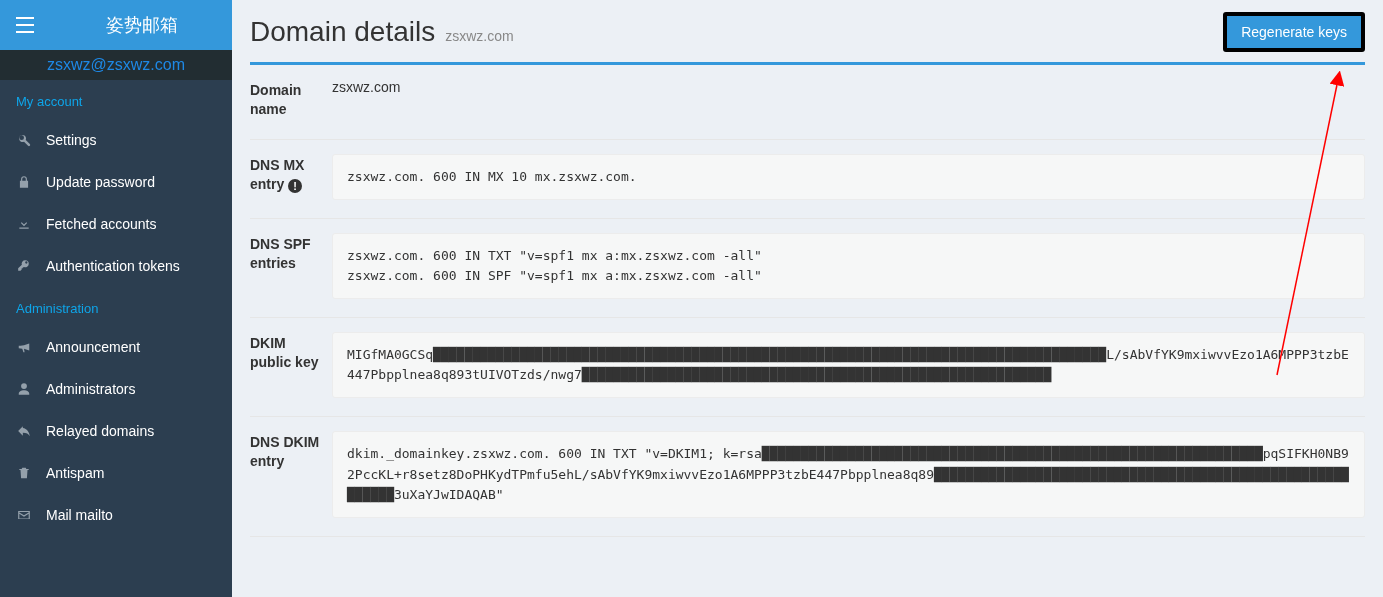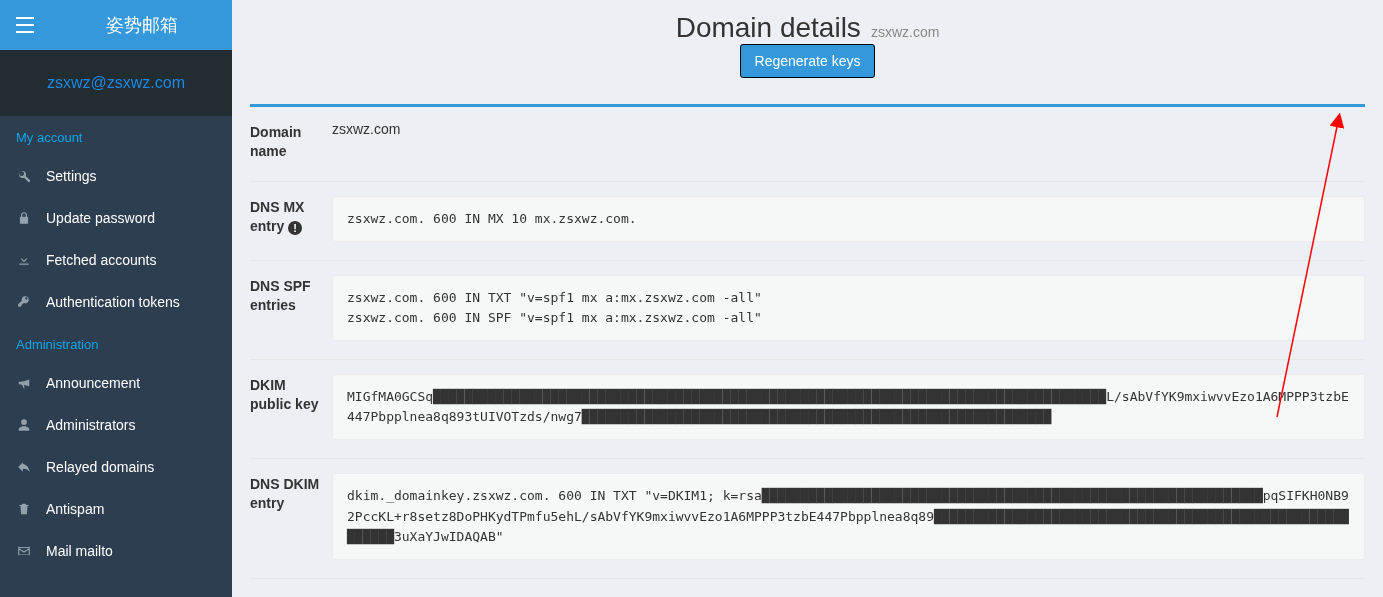--- a/index.html
+++ b/index.html
@@ -41,21 +41,21 @@
     .hamburger span {
       display: block;
       height: 2px;
       width: 18px;
       background: #fff;
     }
     .brand { flex: 1; text-align: center; font-size: 18px; font-weight: 300; }
     .user-row {
       background: #222d32;
       color: #1e88e5;
-      padding: 24px 12px;
+      padding: 6px 12px;
       text-align: center;
       font-size: 16px;
       cursor: pointer;
     }
     .nav-section-title {
       padding: 14px 16px 10px 16px;
       color: #0ea5e9;
       font-size: 13px;
     }
     .nav-item {
@@ -70,34 +70,33 @@
     .nav-icon { width: 16px; display: inline-flex; justify-content: center; }
     .nav-icon svg { fill: #94a0ab; }
     .main {
       flex: 1;
       background: #ecf0f5;
       overflow: hidden;
       display: flex;
       flex-direction: column;
     }
     .page-header {
-      padding: 12px 18px 26px 18px;
+      padding: 12px 18px 10px 18px;
       display: flex;
       align-items: center;
       justify-content: space-between;
       background: #ecf0f5;
-      flex-direction: column;
     }
     .page-title-wrap { display: flex; align-items: baseline; gap: 10px; }
     .page-title { font-size: 28px; font-weight: 300; color: #333; }
     .page-subtitle { font-size: 14px; color: #888; }
     .btn-primary {
       background: #3498db;
       color: #fff;
-      border: 1px solid #000000;
+      border: 4px solid #000000;
       padding: 8px 14px;
       font-size: 14px;
       border-radius: 3px;
       cursor: pointer;
     }
     .divider { height: 3px; background: #3498db; margin: 0 18px 0 18px; }
     .content {
       padding: 0 18px 18px 18px;
       overflow: auto;
       flex: 1;

